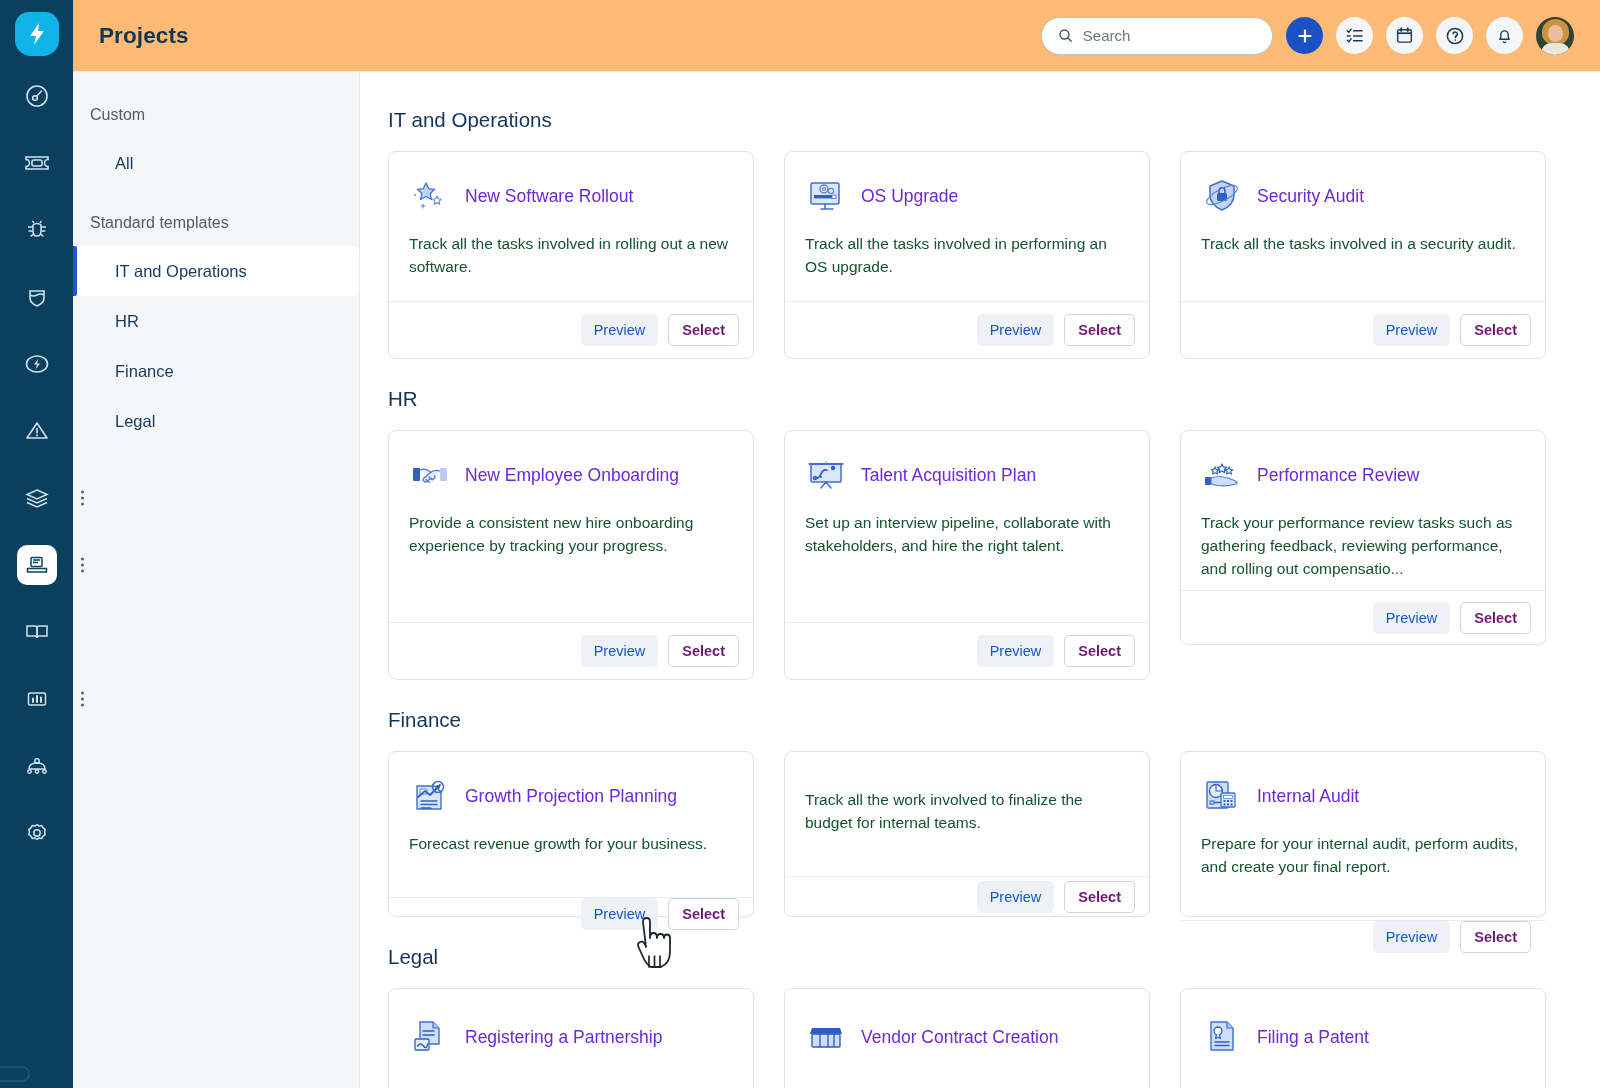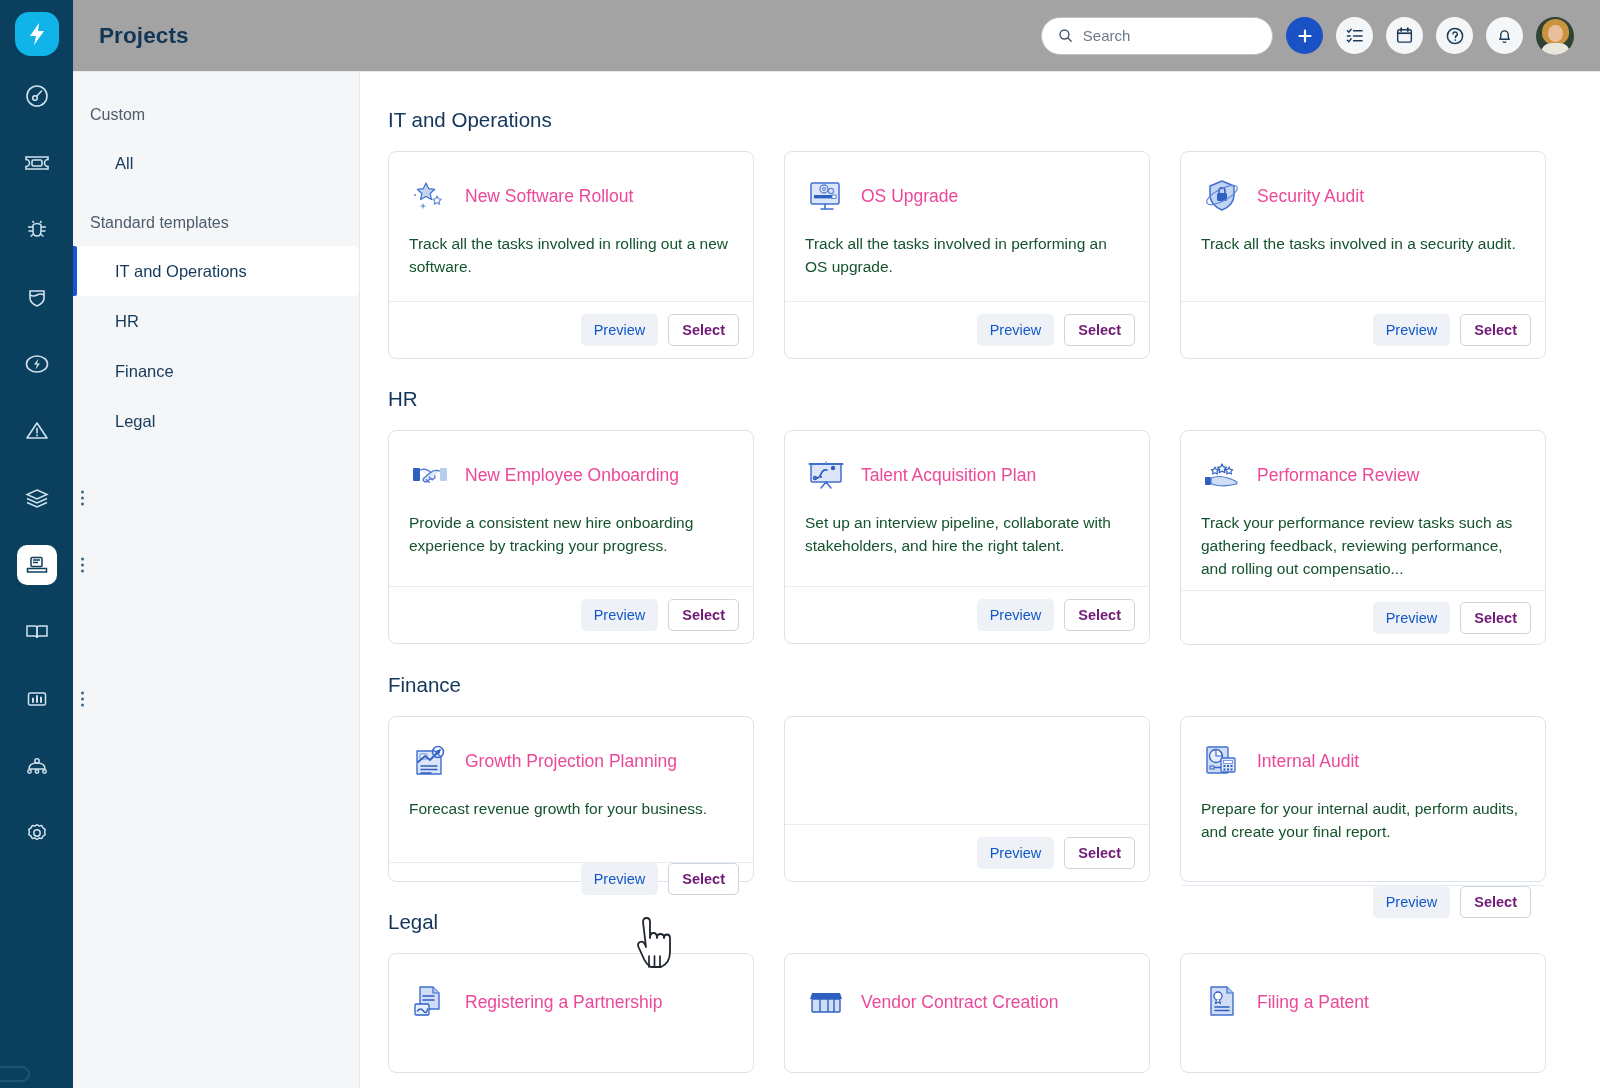--- a/index.html
+++ b/index.html
@@ -47,21 +47,21 @@
     width: 38px; height: 16px; border-radius: 9px;
     border: 2px solid #1d5374;
   }
 
   
   .right { flex: 1; display: flex; flex-direction: column; min-width: 0; }
 
   
   .header {
     height: 72px; flex: 0 0 72px;
-    background: #a3a3a3;
+    background: #fdba74;
     border-bottom: 1px solid #e8eaee;
     display: flex; align-items: center;
     padding: 0 26px 0 26px;
   }
   .page-title {
     font-size: 22.5px; font-weight: 700; color: #123655; letter-spacing: .1px;
   }
   .header-right { margin-left: auto; display: flex; align-items: center; gap: 13px; }
   .search-box {
     width: 232px; height: 38px; border: 1px solid #b8c4ce; border-radius: 19px;
@@ -125,38 +125,38 @@
   .section + .section { margin-top: 28px; }
   .cards { display: flex; gap: 30px; }
   .card {
     width: 366px; flex: 0 0 366px;
     border: 1px solid #dde3eb; border-radius: 8px;
     background: #fff; display: flex; flex-direction: column;
   }
   .card-body { padding: 22px 20px 10px 20px; flex: 1; }
   .card-head { display: flex; align-items: center; gap: 14px; min-height: 44px; }
   .tmpl-icon { width: 42px; height: 42px; flex: 0 0 42px; display:flex; align-items:center; justify-content:center; }
-  .card-title { font-size: 17.5px; color: #ec4899; font-weight: 400; }
+  .card-title { font-size: 17.5px; color: #6d28d9; font-weight: 400; }
   .card-desc {
     margin-top: 14px; font-size: 15.5px; line-height: 23px; color: #14532d;
   }
   .card-foot {
     border-top: 1px solid #e9edf2;
     height: 57px; display: flex; align-items: center; justify-content: flex-end;
     gap: 10px; padding-right: 14px;
   }
   .btn {
     height: 32px; border-radius: 5px; font-size: 14.5px; font-family: inherit;
     display: flex; align-items: center; justify-content: center; padding: 0 13px;
   }
   .btn-preview { background: #eef2f7; color: #1257c9; border: none; font-weight: 400; }
   .btn-select { background: #fff; color: #701a75; border: 1px solid #ccd4de; font-weight: 700; }
 
   .section-it .card { height: 208px; }
-  .section-hr .card { height: 214px; }
+  .section-hr .card { height: 250px; }
   .section-hr .card.tall { height: 215px; }
   .section-fin .card { height: 166px; gap: 32px; }
 
   
   .section-legal .card { height: 120px; }
   .section-legal .card-body { padding-top: 26px; }
 
   
   .cursor {
     position: absolute; left: 629px; top: 916px; width: 44px; height: 62px;
@@ -545,20 +545,21 @@
                 <div class="card-desc">Forecast revenue growth for your business.</div>
               </div>
               <div class="card-foot">
                 <button class="btn btn-preview">Preview</button>
                 <button class="btn btn-select">Select</button>
               </div>
             </div>
 
             <div class="card">
               <div class="card-body">
+                <div class="card-desc">Track all the work involved to finalize the budget for internal teams.</div>
               </div>
               <div class="card-foot">
                 <button class="btn btn-preview">Preview</button>
                 <button class="btn btn-select">Select</button>
               </div>
             </div>
 
             <div class="card">
               <div class="card-body">
                 <div class="card-head">

